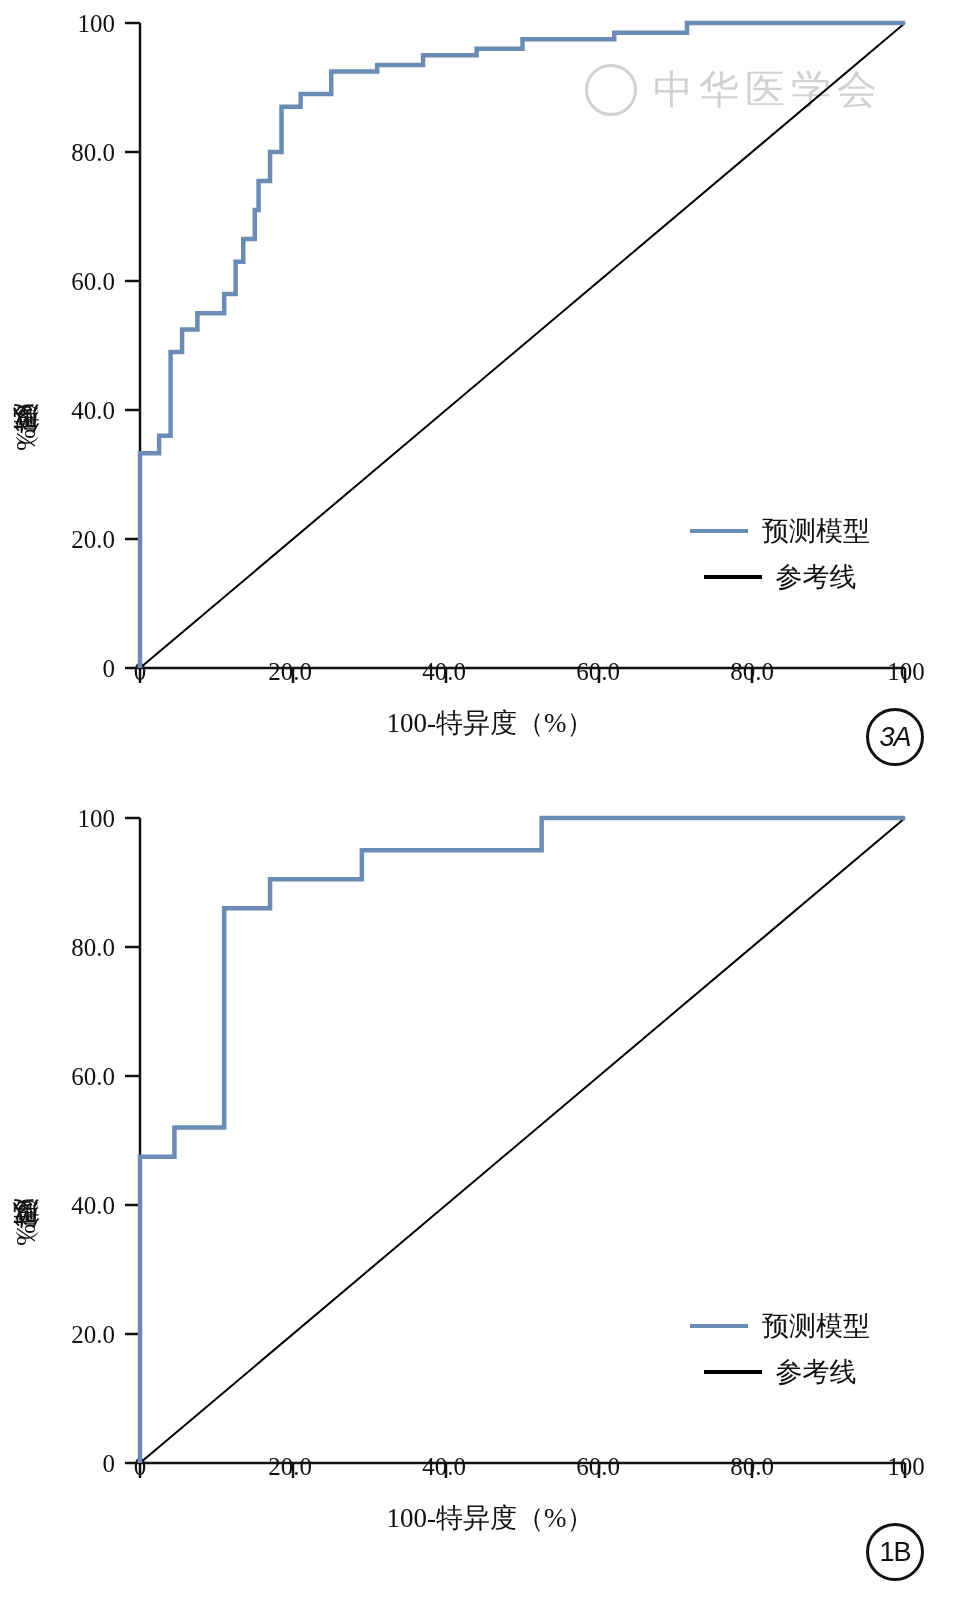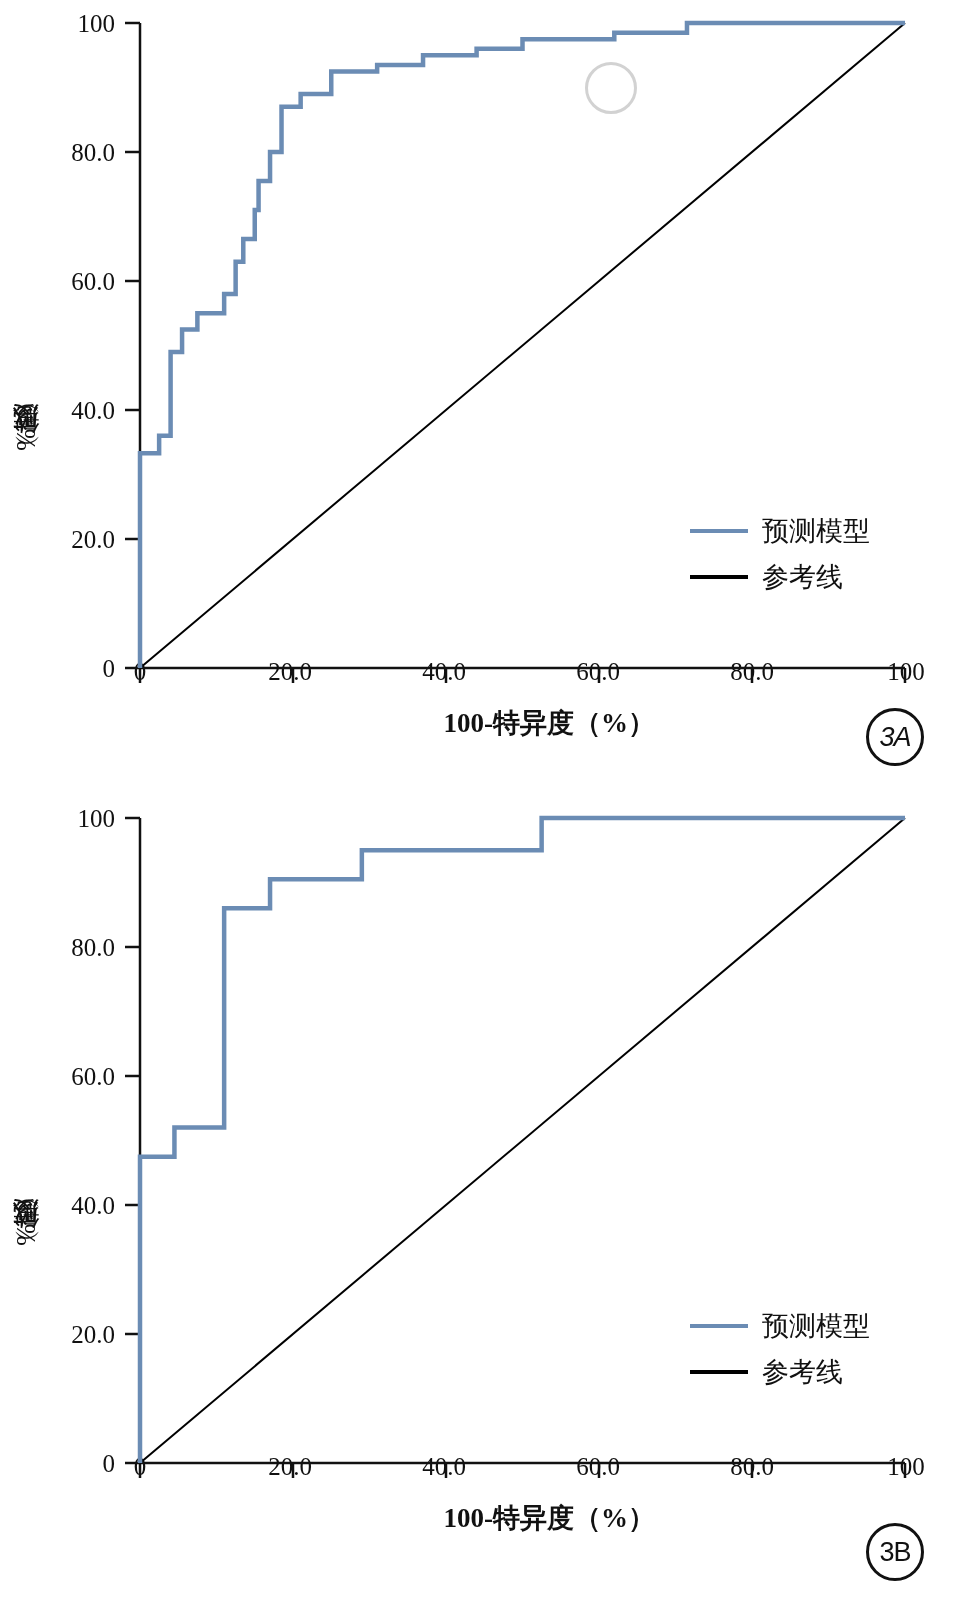--- a/index.html
+++ b/index.html
@@ -35,39 +35,39 @@
     writing-mode: vertical-rl;
     transform: rotate(180deg);
     font-size: 27px;
     letter-spacing: 1px;
     white-space: nowrap;
   }
   .axis-title-x {
     position: absolute;
     font-size: 27px;
     white-space: nowrap;
-    text-align: right;
-    font-weight: bold;
+    text-align: center;
   }
   .tick-label {
     position: absolute;
     font-size: 25px;
     white-space: nowrap;
   }
   .tick-label.y { text-align: right; }
   .tick-label.x { text-align: center; }
 
   .legend {
     position: absolute;
     font-size: 27px;
   }
   .legend-row {
     display: flex;
     align-items: center;
     height: 46px;
+    justify-content: center;
   }
   .legend-swatch {
     width: 58px;
     height: 0;
     border-top-width: 4px;
     border-top-style: solid;
     margin-right: 14px;
   }
   .legend-label { white-space: nowrap; }
 
@@ -124,20 +124,21 @@
   <div class="tick-label x" style="left:250px; top:658px; width:80px;">20.0</div>
   <div class="tick-label x" style="left:404px; top:658px; width:80px;">40.0</div>
   <div class="tick-label x" style="left:558px; top:658px; width:80px;">60.0</div>
   <div class="tick-label x" style="left:712px; top:658px; width:80px;">80.0</div>
   <div class="tick-label x" style="left:866px; top:658px; width:80px;">100</div>
 
   <div class="axis-title-x" style="left:325px; top:705px; width:330px;">100-特异度（%）</div>
 
   <div class="watermark" style="left:585px; top:62px;">
     <span class="seal"></span>
+    <span>中华医学会</span>
   </div>
 
   <svg class="plot-svg" width="965" height="790">
 
     <line x1="140" y1="23" x2="140" y2="668" stroke="#111111" stroke-width="2.5"></line>
     <line x1="140" y1="668" x2="905" y2="668" stroke="#111111" stroke-width="2.5"></line>
 
     <g stroke="#111111" stroke-width="2.5">
       <line x1="125" y1="23" x2="140" y2="23"></line>
       <line x1="125" y1="152" x2="140" y2="152"></line>
@@ -220,14 +221,14 @@
     <div class="legend-row">
       <span class="legend-swatch" style="border-top-color:#6b8cb4;"></span>
       <span class="legend-label">预测模型</span>
     </div>
     <div class="legend-row">
       <span class="legend-swatch" style="border-top-color:#000000;"></span>
       <span class="legend-label">参考线</span>
     </div>
   </div>
 
-  <div class="panel-tag" style="left:866px; top:728px;">3B</div>
+  <div class="panel-tag" style="left:866px; top:728px;">1B</div>
 </div>
 
 </body></html>

